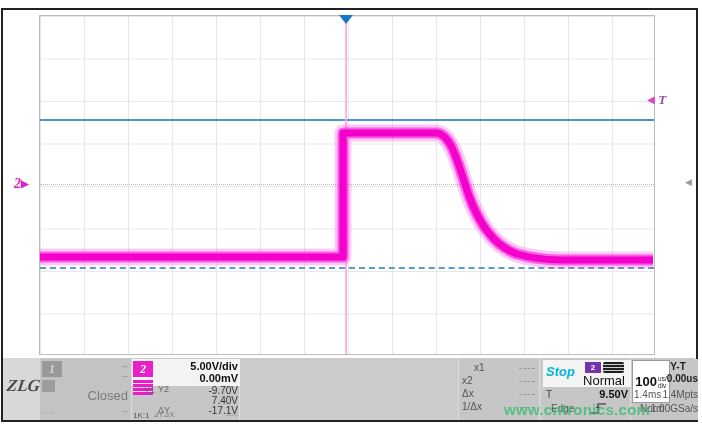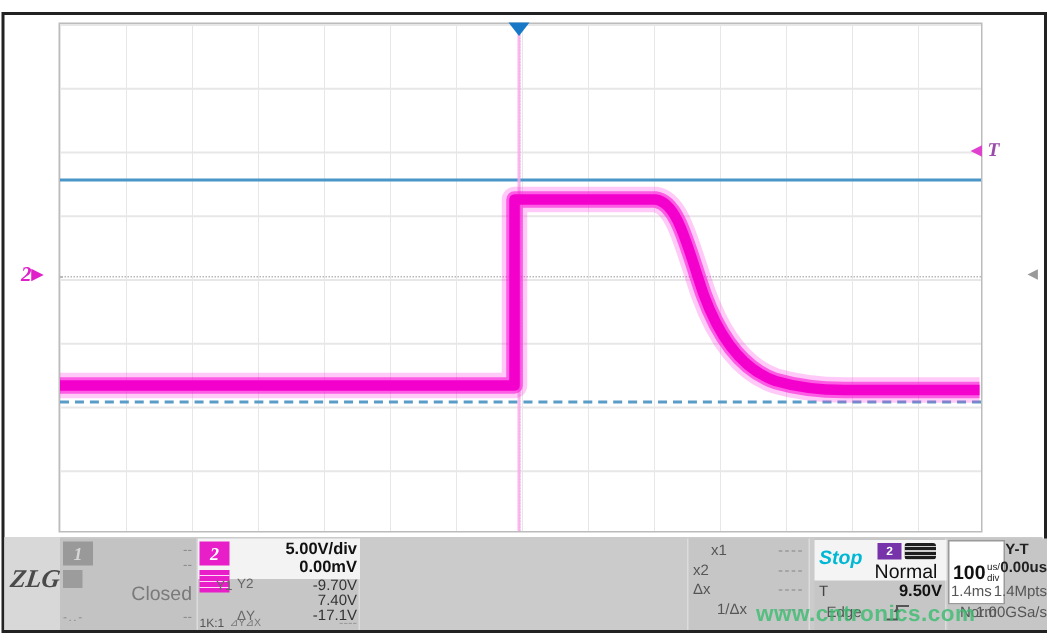--- a/index.html
+++ b/index.html
@@ -68,21 +68,21 @@
   .ch2-r2l{left:158px;top:405px;} .ch2-r2v{left:178px;top:405px;}
   .ch2-probe{left:133px;top:411px;font-size:8px;color:#555;}
   .ch2-probeicons{left:153px;top:411px;font-size:7px;color:#777;}
   .ch2-dash{left:200px;top:410px;width:38px;text-align:right;font-size:9px;color:#999;}
   .cur-panel{left:458px;top:359px;width:82px;height:61px;background:#c6c6c6;border-left:1px solid #dcdcdc;border-right:1px solid #dcdcdc;}
   .cur-label{font-size:10px;color:#555;}
   .cur-value{width:42px;text-align:right;font-size:10px;color:#8f8f8f;letter-spacing:1px;}
   .cur-r0l{left:462px;top:362px;margin-left:12px;} .cur-r0v{left:494px;top:362px;}
   .cur-r1l{left:462px;top:375px;} .cur-r1v{left:494px;top:375px;}
   .cur-r2l{left:462px;top:388px;} .cur-r2v{left:494px;top:388px;}
-  .cur-r3l{left:478px;top:401px;} .cur-r3v{left:494px;top:401px;}
+  .cur-r3l{left:462px;top:401px;} .cur-r3v{left:494px;top:401px;}
   .trig-panel{left:543px;top:359px;width:88px;height:61px;background:#c6c6c6;border-right:1px solid #dcdcdc;}
   .trig-white{left:543px;top:360px;width:88px;height:27px;background:#f4f4f4;}
   .trig-stop{left:546px;top:364px;font-size:13px;font-weight:bold;font-style:italic;color:#00b8d4;}
   .trig-src{left:585px;top:362px;width:16px;height:11px;background:#7733aa;color:#fff;
     font-size:8px;line-height:11px;text-align:center;font-weight:bold;}
   .trig-pattern{left:603px;top:362px;width:21px;height:11px;background:#1e1e1e;border-radius:2px;
     background-image:repeating-linear-gradient(to bottom,transparent 0 2px,#cfcfcf 2px 3px);}
   .trig-mode{left:581px;top:373px;width:46px;text-align:center;font-size:13px;color:#111;}
   .trig-tlabel{left:546px;top:389px;font-size:10px;color:#444;}
   .trig-level{left:568px;top:388px;width:60px;text-align:right;font-weight:bold;font-size:11px;color:#111;}

